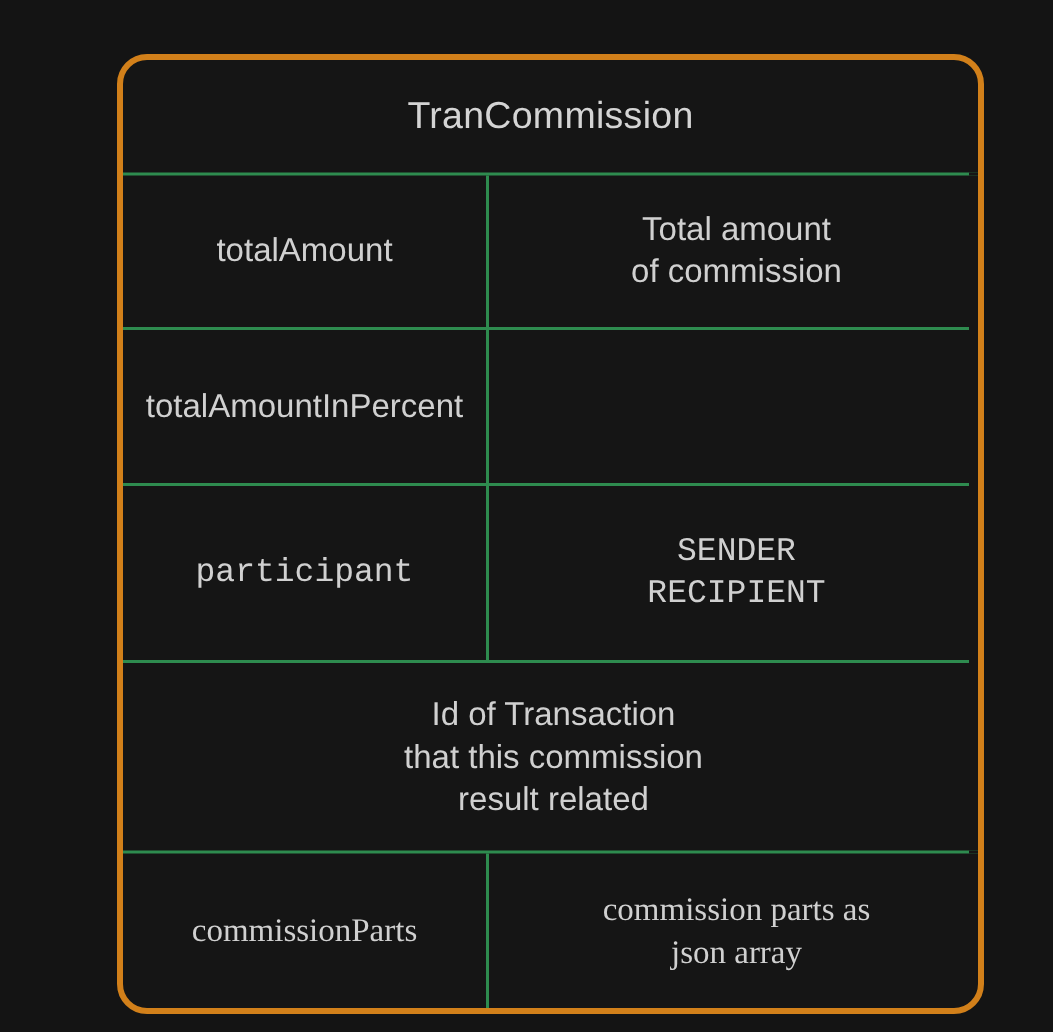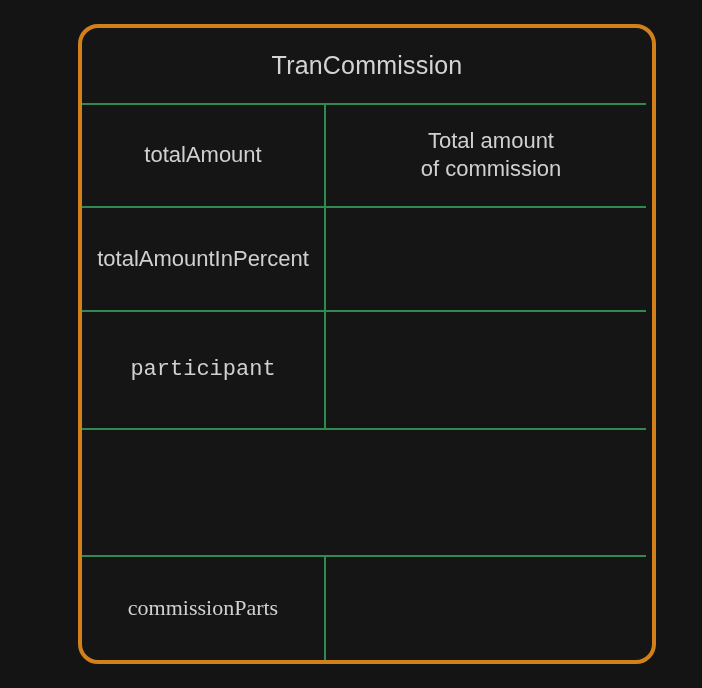--- a/index.html
+++ b/index.html
@@ -18,21 +18,21 @@
     position: relative;
     width: 702px;
     height: 688px;
     background: #141414;
   }
 
   
   .entity {
     position: absolute;
     left: 78px;
-    top: 24px;
+    top: 36px;
     width: 578px;
     height: 640px;
     box-sizing: border-box;
     border: 4px solid #d2801a;
     border-radius: 20px;
     background: #151515;
   }
 
   
   .entity-title {
@@ -130,24 +130,31 @@
         <div class="attr-desc">Total amount
 of commission</div>
       </div>
 
       <div class="attr-row r1">
         <div class="attr-name">totalAmountInPercent</div>
       </div>
 
       <div class="attr-row r2">
         <div class="attr-name">participant</div>
+        <div class="attr-desc">SENDER
+RECIPIENT</div>
       </div>
 
       <div class="attr-row r3">
+        <div class="attr-desc">Id of Transaction
+that this commission
+result related</div>
       </div>
 
       <div class="attr-row r4">
         <div class="attr-name">commissionParts</div>
+        <div class="attr-desc">commission parts as
+json array</div>
       </div>
 
     </div>
   </div>
 </div>
 
 </body></html>

